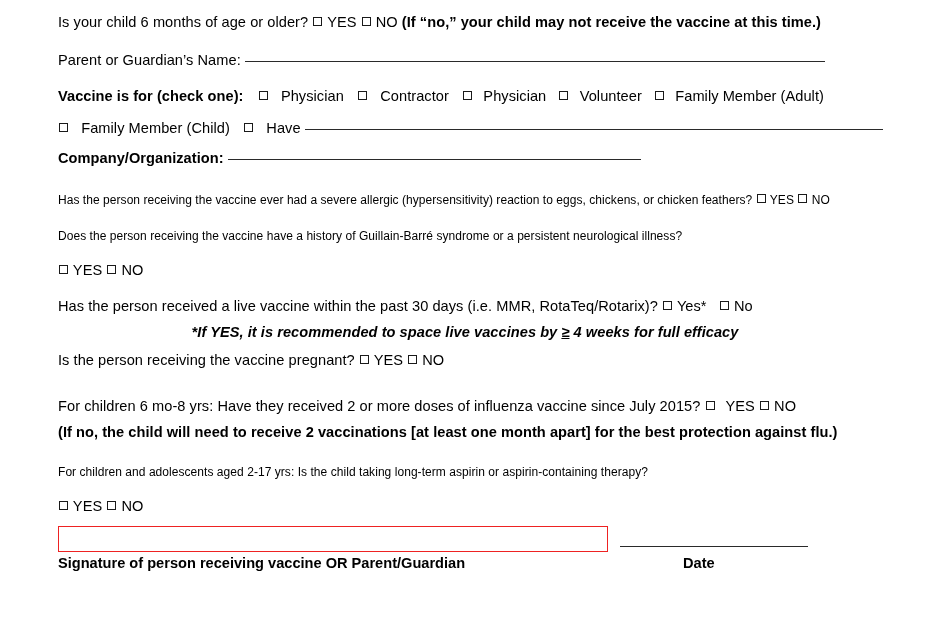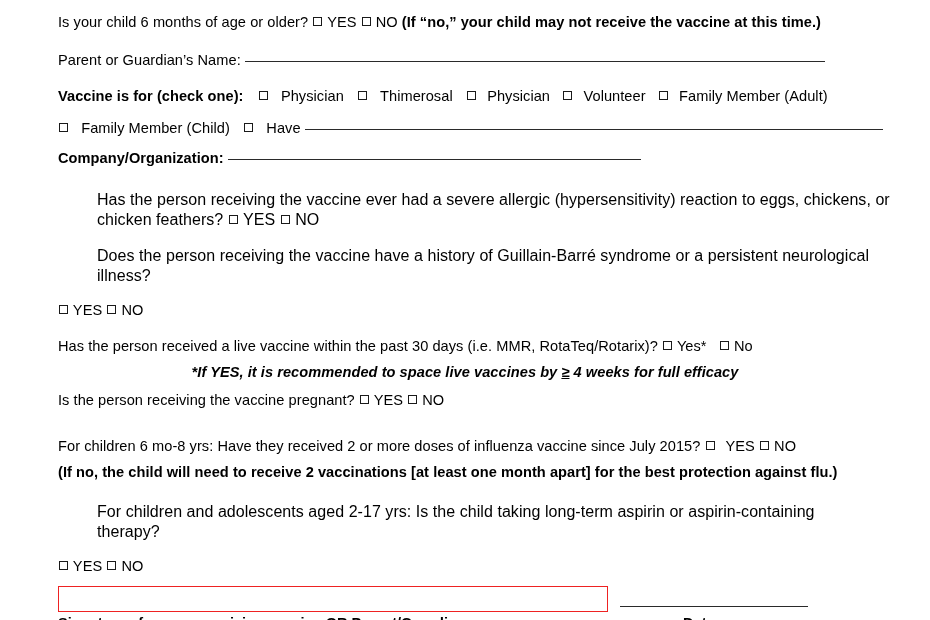--- a/index.html
+++ b/index.html
@@ -22,24 +22,23 @@
     box-sizing: border-box;
     padding: 12px 58px 0 58px;
   }
   .line {
     font-size: 14.6px;
     line-height: 20px;
     letter-spacing: 0.05px;
     white-space: nowrap;
   }
   .wrapline {
-    font-size: 16px;
+    font-size: 12px;
     line-height: 20px;
     letter-spacing: 0.05px;
-    margin-left: 39px;
   }
   .b { font-weight: bold; }
   .bi { font-weight: bold; font-style: italic; text-align: center; }
   .u { text-decoration: underline; }
   .cb {
     display: inline-block;
     width: 9px;
     height: 9px;
     border: 1.3px solid #1a1a1a;
     box-sizing: border-box;
@@ -132,21 +131,21 @@
 
   <div class="line">
     <span class="b">Vaccine is for (check one):</span>
     <span style="display:inline-block;width:6px;"></span>
     <span class="cb"></span>
     <span style="display:inline-block;width:4px;"></span>
     <span>Physician</span>
     <span style="display:inline-block;width:5px;"></span>
     <span class="cb"></span>
     <span style="display:inline-block;width:4px;"></span>
-    <span>Thimerosal</span>
+    <span>Contractor</span>
     <span style="display:inline-block;width:5px;"></span>
     <span class="cb"></span>
     <span style="display:inline-block;width:2px;"></span>
     <span>Physician</span>
     <span style="display:inline-block;width:4px;"></span>
     <span class="cb"></span>
     <span style="display:inline-block;width:2px;"></span>
     <span>Volunteer</span>
     <span style="display:inline-block;width:4px;"></span>
     <span class="cb"></span>

